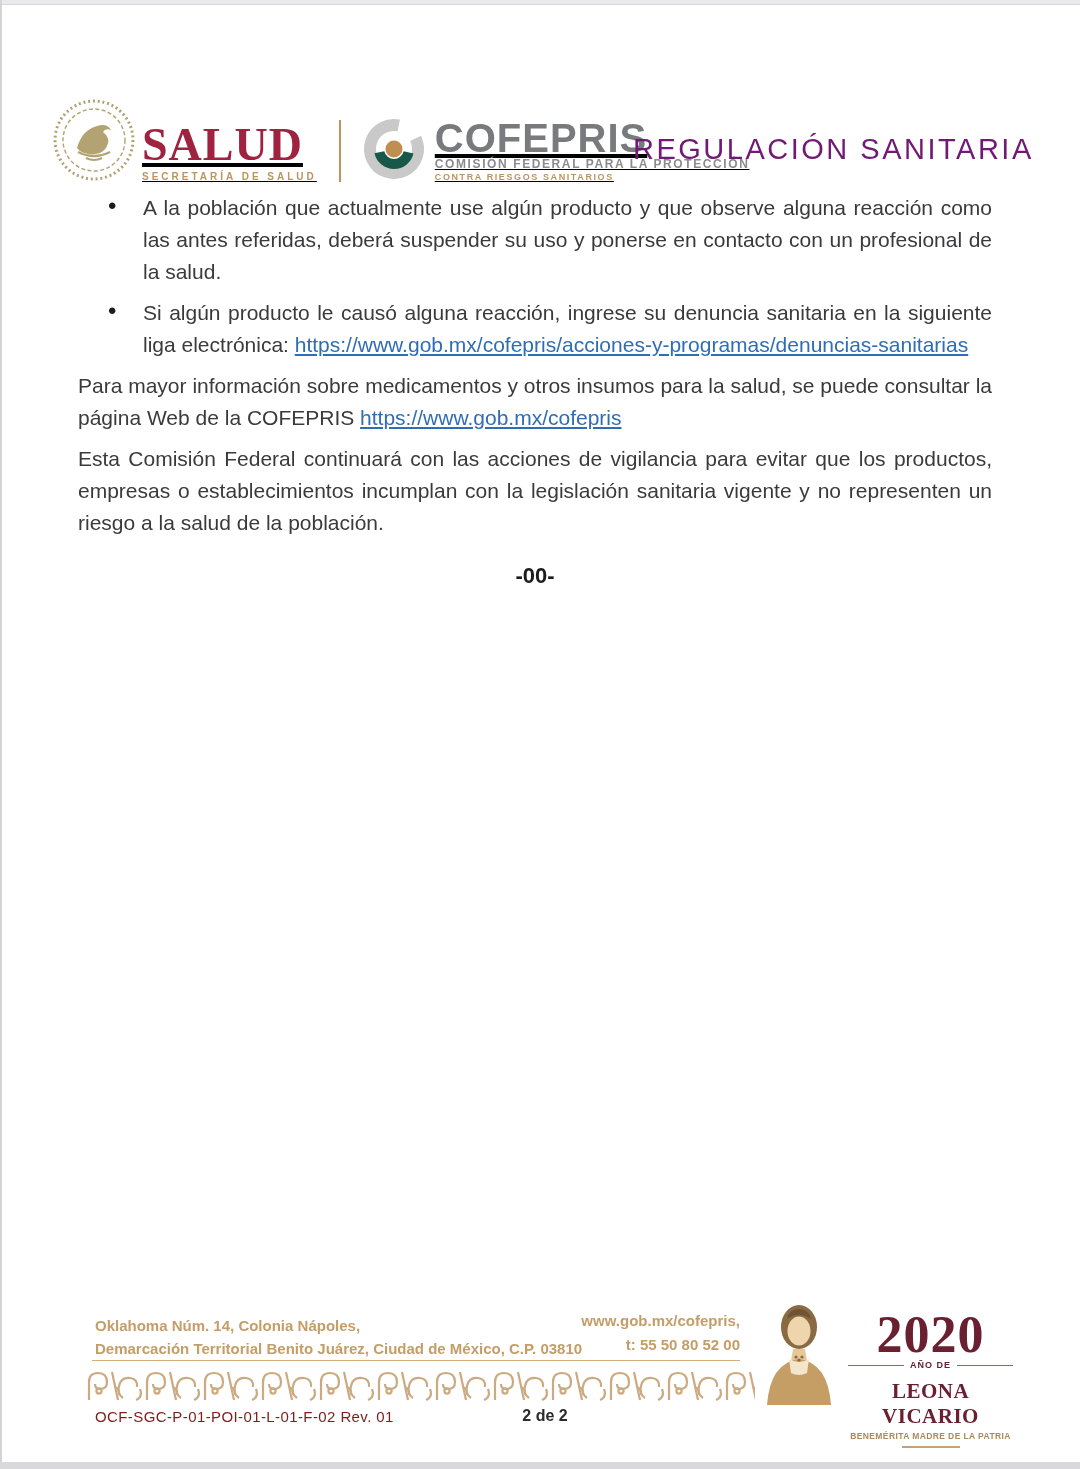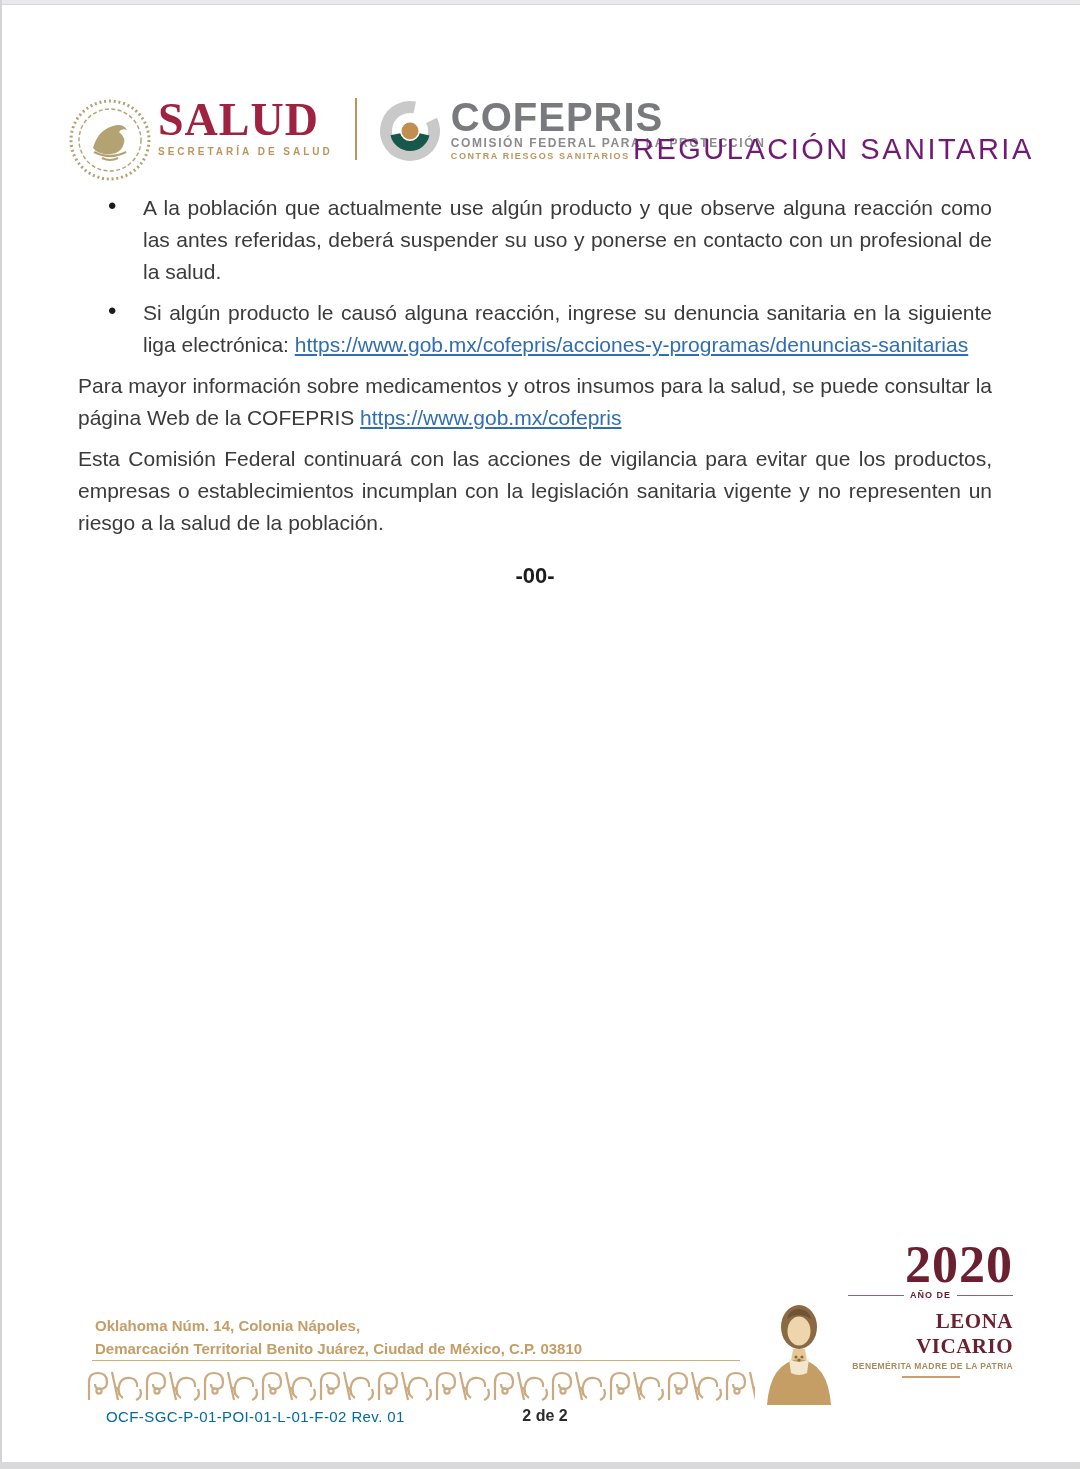--- a/index.html
+++ b/index.html
@@ -10,21 +10,21 @@
     height: 1469px;
     background: #ffffff;
     font-family: "Liberation Sans", "DejaVu Sans", sans-serif;
     overflow: hidden;
   }
   .edge-top { position: absolute; top: 0; left: 0; right: 0; height: 5px; background: #eaeaec; border-bottom: 1px solid #d6d6d8; }
   .edge-bottom { position: absolute; bottom: 0; left: 0; right: 0; height: 7px; background: #d9d9db; }
   .edge-left { position: absolute; top: 0; left: 0; width: 2px; height: 100%; background: #d4d4d6; }
 
   
-  .header { position: absolute; top: 98px; left: 68px; display: flex; align-items: flex-start; }
+  .header { position: absolute; top: 98px; left: 52px; display: flex; align-items: flex-end; text-decoration: underline; }
   .seal { width: 84px; height: 84px; }
   .salud-block { margin-left: 6px; }
   .salud-title {
     font-family: "Liberation Serif", "DejaVu Serif", serif;
     font-weight: bold; font-size: 46px; line-height: 44px;
     color: #9f2241; letter-spacing: 1px;
   }
   .salud-sub {
     margin-top: 4px; font-size: 10px; font-weight: bold;
     color: #bc955c; letter-spacing: 3px;
@@ -49,29 +49,29 @@
   .para.p1 { margin-top: 9px; }
   a.doc-link { color: #2f6db4; text-decoration: underline; cursor: pointer; }
   .end-mark { margin-top: 21px; text-align: center; font-weight: bold; font-size: 22px; color: #1c1c1e; }
 
   
   .addr { position: absolute; left: 95px; top: 1314px; font-size: 15px; font-weight: bold; color: #c49d67; line-height: 23px; }
   .contact { position: absolute; left: 440px; top: 1309px; width: 300px; text-align: right; font-size: 15px; font-weight: bold; color: #c49d67; line-height: 24px; }
   .footer-line { position: absolute; left: 92px; top: 1360px; width: 648px; height: 1px; background: #cfae7c; }
   .pattern-band { position: absolute; left: 85px; top: 1367px; width: 670px; height: 38px; }
   .portrait { position: absolute; left: 753px; top: 1297px; width: 92px; height: 108px; }
-  .year-block { position: absolute; left: 848px; top: 1242px; width: 165px; text-align: right; color: #6a2030; }
+  .year-block { position: absolute; left: 848px; top: 1312px; width: 165px; text-align: center; color: #6a2030; }
   .year-big { font-family: "Liberation Serif", "DejaVu Serif", serif; font-weight: bold; font-size: 52px; line-height: 46px; letter-spacing: 1px; }
   .year-anode { display: flex; align-items: center; gap: 6px; margin-top: 2px; justify-content: center;
     font-size: 9px; font-weight: bold; letter-spacing: 1px; color: #6a2030; }
   .year-anode::before, .year-anode::after { content: ""; flex: 1; height: 1px; background: #6a2030; opacity: .7; }
   .year-name { font-family: "Liberation Serif", "DejaVu Serif", serif; font-weight: bold; font-size: 21px; letter-spacing: .5px; margin-top: 9px; }
   .year-sub { font-size: 8.5px; font-weight: bold; color: #a98a5e; letter-spacing: .4px; margin-top: 2px; }
   .year-rule { width: 58px; height: 2px; background: #c7a173; margin: 5px auto 0; }
-  .doc-code { position: absolute; left: 106px; top: 1408px; font-size: 15px; color: #0369a1; letter-spacing: .4px; }
+  .doc-code { position: absolute; left: 95px; top: 1408px; font-size: 15px; color: #7f1d1d; letter-spacing: .4px; }
   .page-num { position: absolute; left: 15px; top: 1407px; width: 1060px; text-align: center; font-size: 16px; font-weight: bold; color: #2b2b2d; }
 </style>
 </head>
 <body>
 
 <div class="page">
   <div class="edge-top"></div>
   <div class="edge-left"></div>
 
   <div class="header">
@@ -116,20 +116,22 @@
     <p class="para"><span>Para mayor información sobre medicamentos y otros insumos para la salud, se puede consultar la página Web de la COFEPRIS </span><a class="doc-link">https://www.gob.mx/cofepris</a></p>
     <p class="para p1">Esta Comisión Federal continuará con las acciones de vigilancia para evitar que los productos, empresas o establecimientos incumplan con la legislación sanitaria vigente y no representen un riesgo a la salud de la población.</p>
     <div class="end-mark">-00-</div>
   </div>
 
   <div class="addr">
     <div>Oklahoma Núm. 14, Colonia Nápoles,</div>
     <div>Demarcación Territorial Benito Juárez, Ciudad de México, C.P. 03810</div>
   </div>
   <div class="contact">
+    <div>www.gob.mx/cofepris,</div>
+    <div>t: 55 50 80 52 00</div>
   </div>
   <div class="footer-line"></div>
 
   <svg class="pattern-band">
     <defs>
       <pattern id="az" width="58" height="38" patternUnits="userSpaceOnUse">
         <g fill="none" stroke="#c7a173" stroke-width="2.2" opacity="0.9">
           <path d="M4 33 V15 q0 -9 9 -9 q9 0 9 9 q0 7 -7 7 q-5 0 -5 -5"></path>
           <path d="M27 5 l6 28"></path>
           <path d="M38 31 q-6 -4 -4 -12 q2 -9 11 -8 q8 1 7 9"></path>

